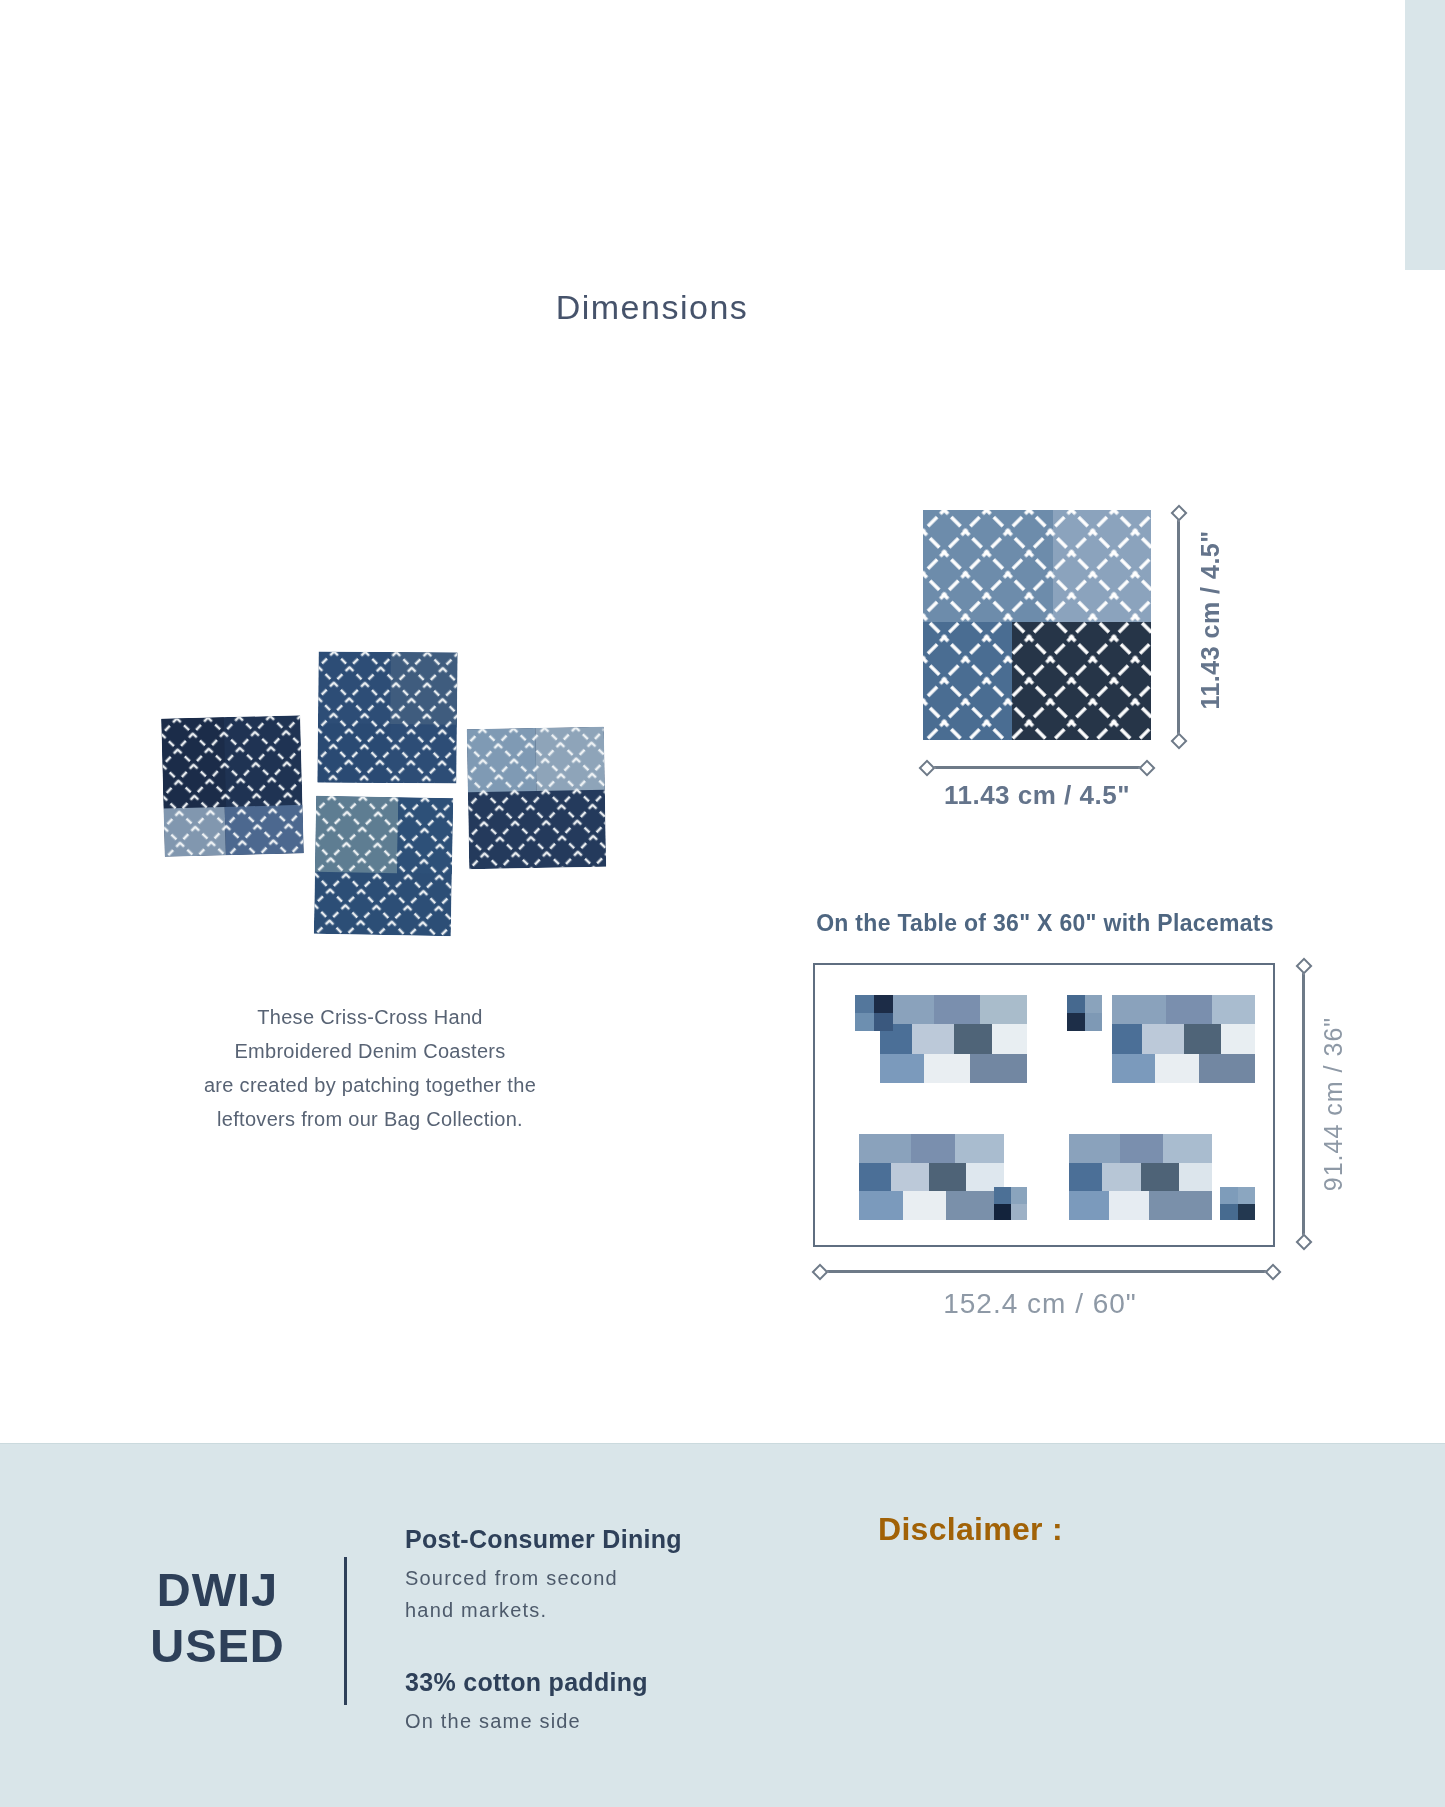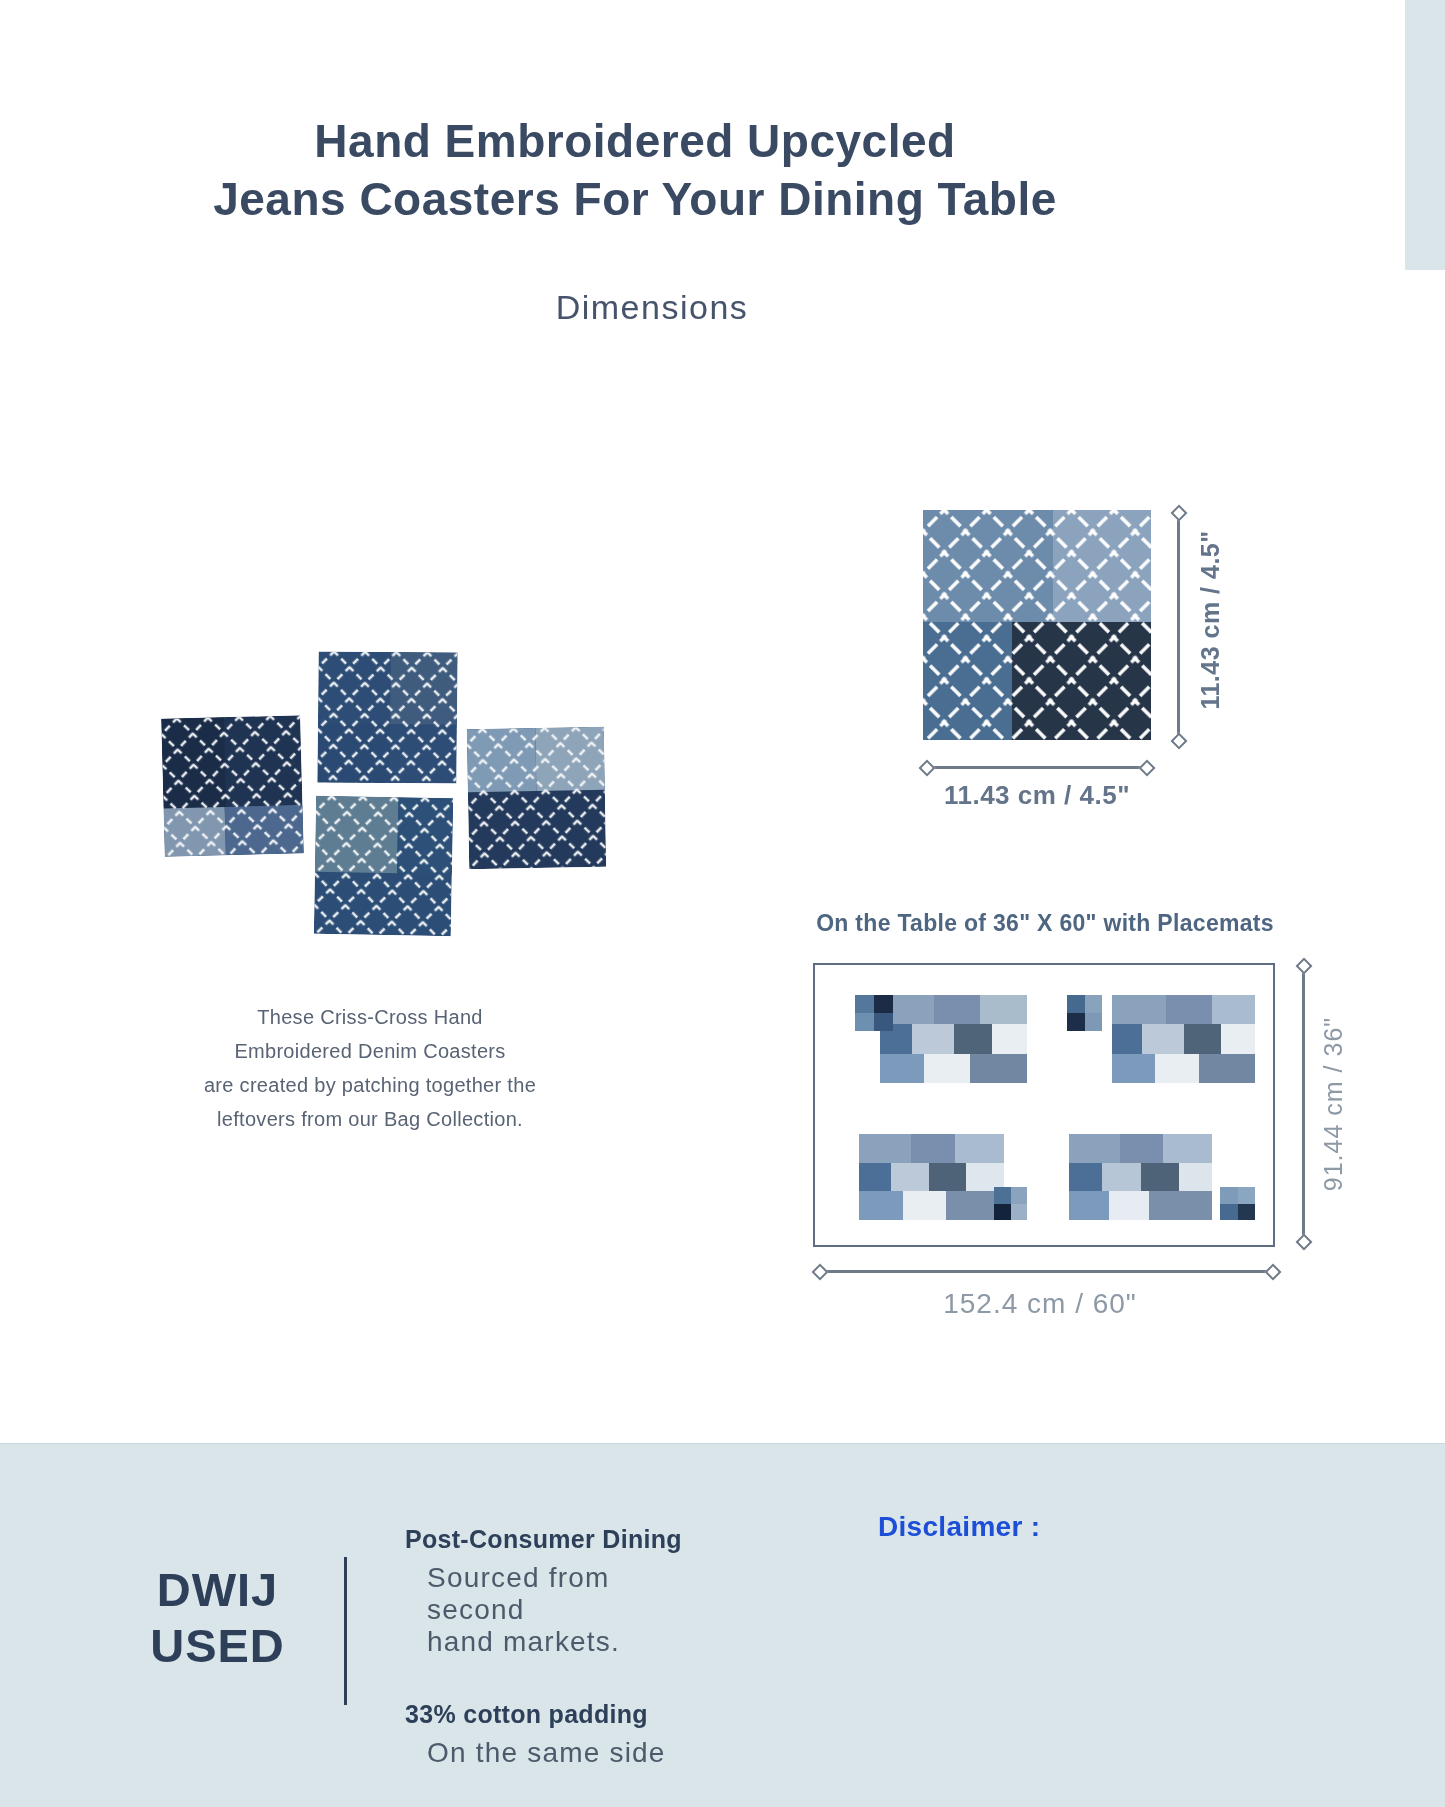--- a/index.html
+++ b/index.html
@@ -52,35 +52,33 @@
   .pm-cell{height:100%;}
   .pm-patch{position:absolute;display:grid;grid-template-columns:1fr 1fr;grid-template-rows:1fr 1fr;}
 
   .footer{position:absolute;left:0;top:1443px;width:1445px;height:364px;background:#d9e5e9;
           border-top:1px solid #cbdade;}
   .brand{position:absolute;left:130px;top:118px;width:175px;text-align:center;
          font-size:47px;font-weight:bold;color:#2e4059;line-height:56px;letter-spacing:1px;white-space:pre-line;}
   .divider{position:absolute;left:344px;top:113px;width:3px;height:148px;background:#2e4059;}
   .materials{position:absolute;left:405px;top:81px;width:310px;}
   .mat-title{font-size:25px;font-weight:bold;color:#2e4059;letter-spacing:0.3px;}
-  .mat-desc{font-size:28px;color:#4d5a6b;line-height:32px;margin-top:8px;letter-spacing:1.2px;white-space:pre-line;margin-left:22px;}
+  .mat-desc{font-size:20px;color:#4d5a6b;line-height:32px;margin-top:8px;letter-spacing:1.2px;white-space:pre-line;}
   .mat-item + .mat-item{margin-top:42px;}
   .disclaimer{position:absolute;left:878px;top:67px;width:420px;}
-  .disc-title{font-size:28px;font-weight:bold;color:#1d4ed8;letter-spacing:0.3px;}
+  .disc-title{font-size:32px;font-weight:bold;color:#a16207;letter-spacing:0.3px;}
   .disc-text{margin-top:10px;font-size:24px;color:#4d5a6b;line-height:31px;letter-spacing:1.2px;white-space:pre-line;}
 </style>
 </head>
 <body>
 
 <div class="page">
 
   <div class="corner-stripe"></div>
 
-  <h1 class="title">Hand Embroidered Upcycled
-Jeans Coasters For Your Dining Table</h1>
   <div class="subtitle">Dimensions</div>
 
   <div class="photo" id="photo">
     <svg width="0" height="0">
       <defs>
         <pattern id="lat-big" width="30" height="30" patternUnits="userSpaceOnUse" patternTransform="rotate(45)">
           <path d="M0 15 H30 M15 0 V30" fill="none" stroke="#ffffff" stroke-width="3.4" stroke-dasharray="8 4.5"></path>
         </pattern>
         <pattern id="lat-small" width="22" height="22" patternUnits="userSpaceOnUse" patternTransform="rotate(45)">
           <path d="M0 11 H22 M11 0 V22" fill="none" stroke="#f2f5f7" stroke-width="2.6" stroke-dasharray="6 4.5" opacity="0.95"></path>

